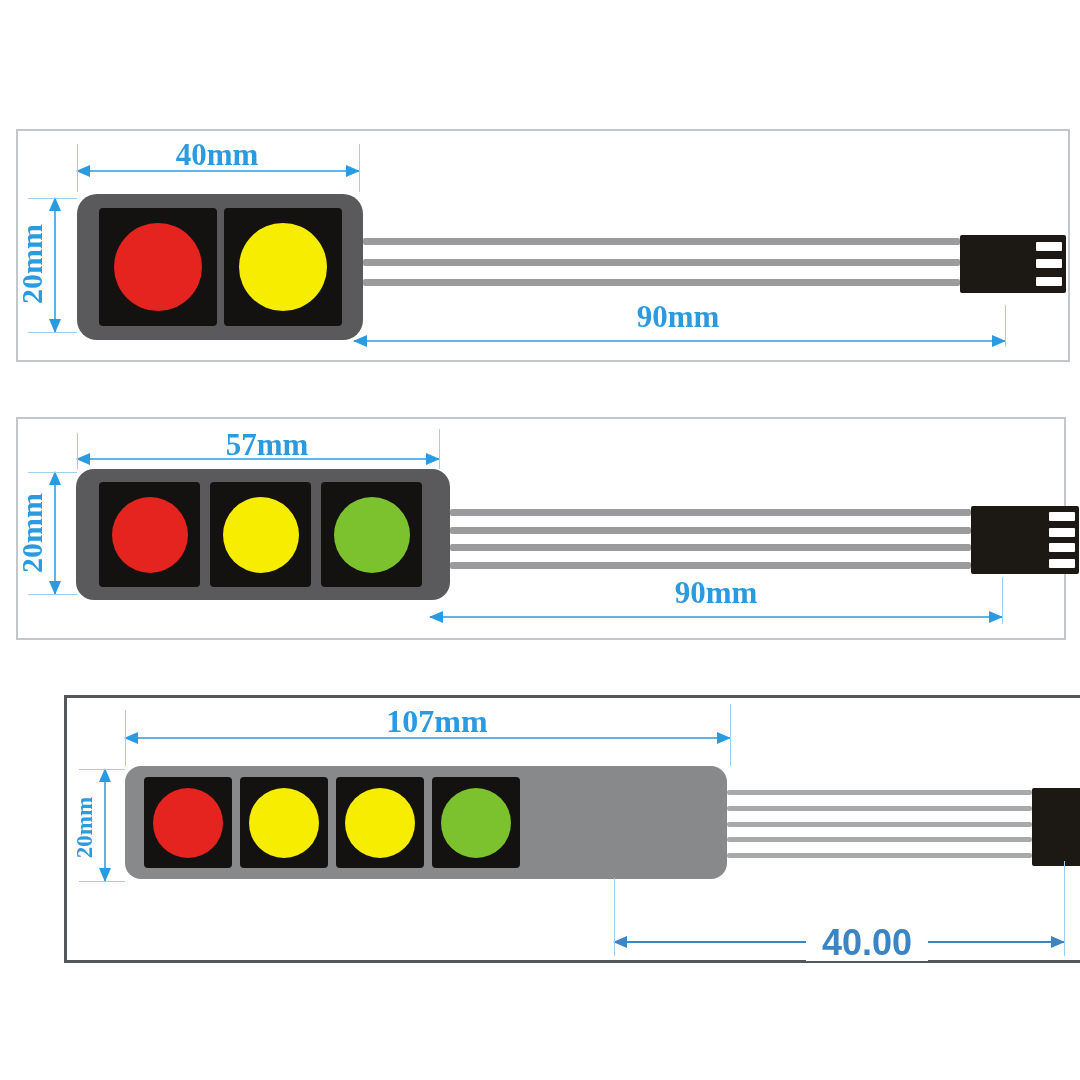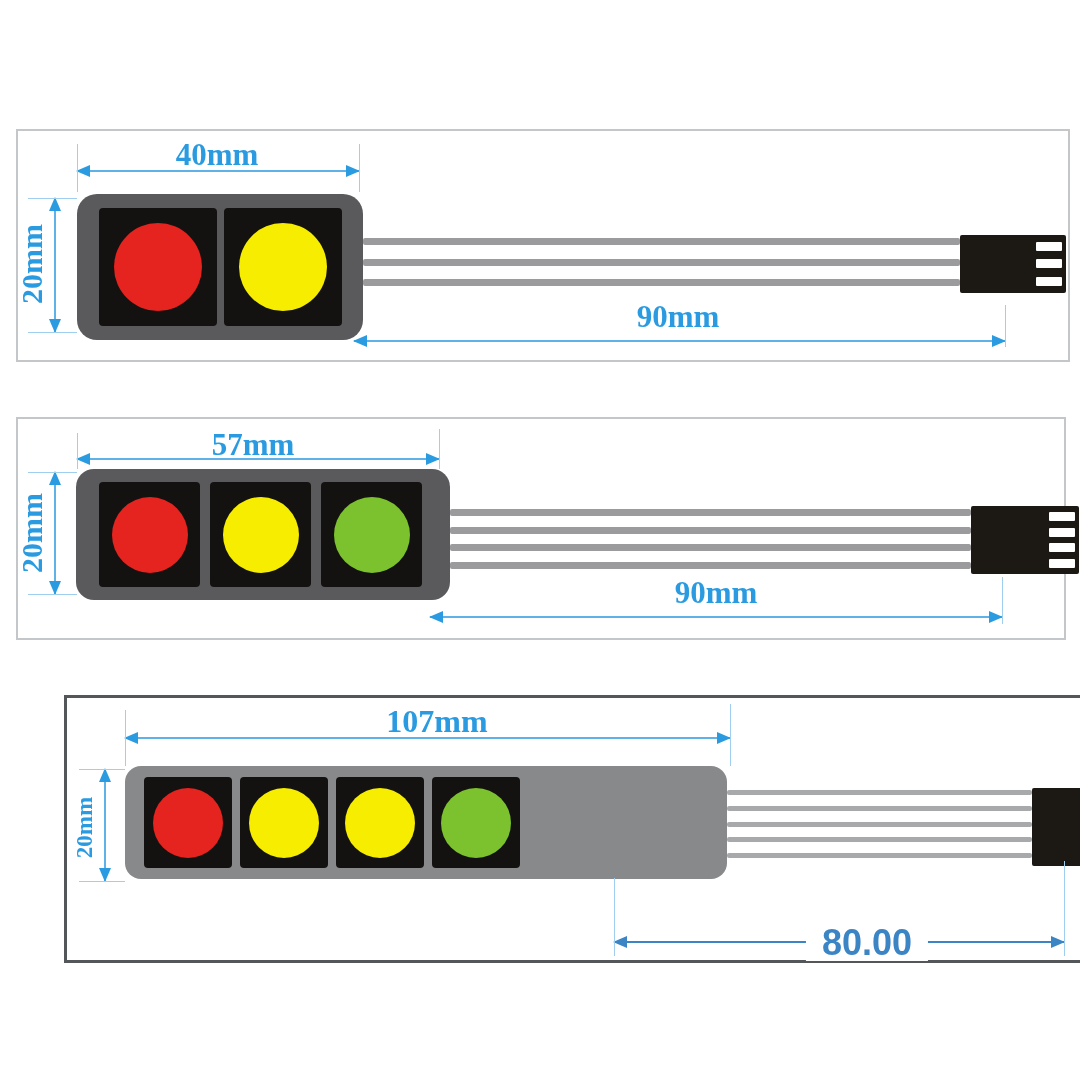--- a/index.html
+++ b/index.html
@@ -108,21 +108,21 @@
 
     <div class="dim-label" style="left:660px;top:170px;">90mm</div>
     <div class="dim-h" style="left:336px;top:209px;width:651px;">
       <div class="ar ar-l"></div>
       <div class="ar ar-r"></div>
     </div>
     <div class="wit-v" style="left:987px;top:174px;height:42px;"></div>
   </div>
 
   <div class="panel p2">
-    <div class="dim-label" style="left:235px;top:10px;">57mm</div>
+    <div class="dim-label" style="left:249px;top:10px;">57mm</div>
     <div class="dim-h" style="left:59px;top:39px;width:362px;">
       <div class="ar ar-l"></div>
       <div class="ar ar-r"></div>
     </div>
     <div class="wit-v" style="left:59px;top:14px;height:36px;"></div>
     <div class="wit-v" style="left:421px;top:10px;height:40px;"></div>
 
     <div class="vlabel" style="left:-51px;top:99px;">20mm</div>
     <div class="dim-v" style="left:36px;top:53px;height:122px;">
       <div class="ar ar-u"></div>
@@ -212,21 +212,21 @@
     <div class="connector" style="left:965px;top:90px;width:78px;height:78px;">
       <div class="slots">
           <div class="slot"></div>
           <div class="slot"></div>
           <div class="slot"></div>
           <div class="slot"></div>
           <div class="slot"></div>
         </div>
     </div>
 
-    <div class="cable-label-sans" style="left:800px;top:227px;">80.00</div>
+    <div class="cable-label-sans" style="left:800px;top:227px;">40.00</div>
     <div class="dim-h" style="left:547px;top:243px;width:450px;border-top-color:var(--cable_label_blue,#3c85c5);">
       <div class="ar ar-l" style="border-right-color:var(--cable_label_blue,#3c85c5);"></div>
       <div class="ar ar-r" style="border-left-color:var(--cable_label_blue,#3c85c5);"></div>
     </div>
     <div class="wit-v" style="left:547px;top:180px;height:78px;"></div>
     <div class="wit-v" style="left:997px;top:163px;height:95px;"></div>
   </div>
 
 </div>
 

